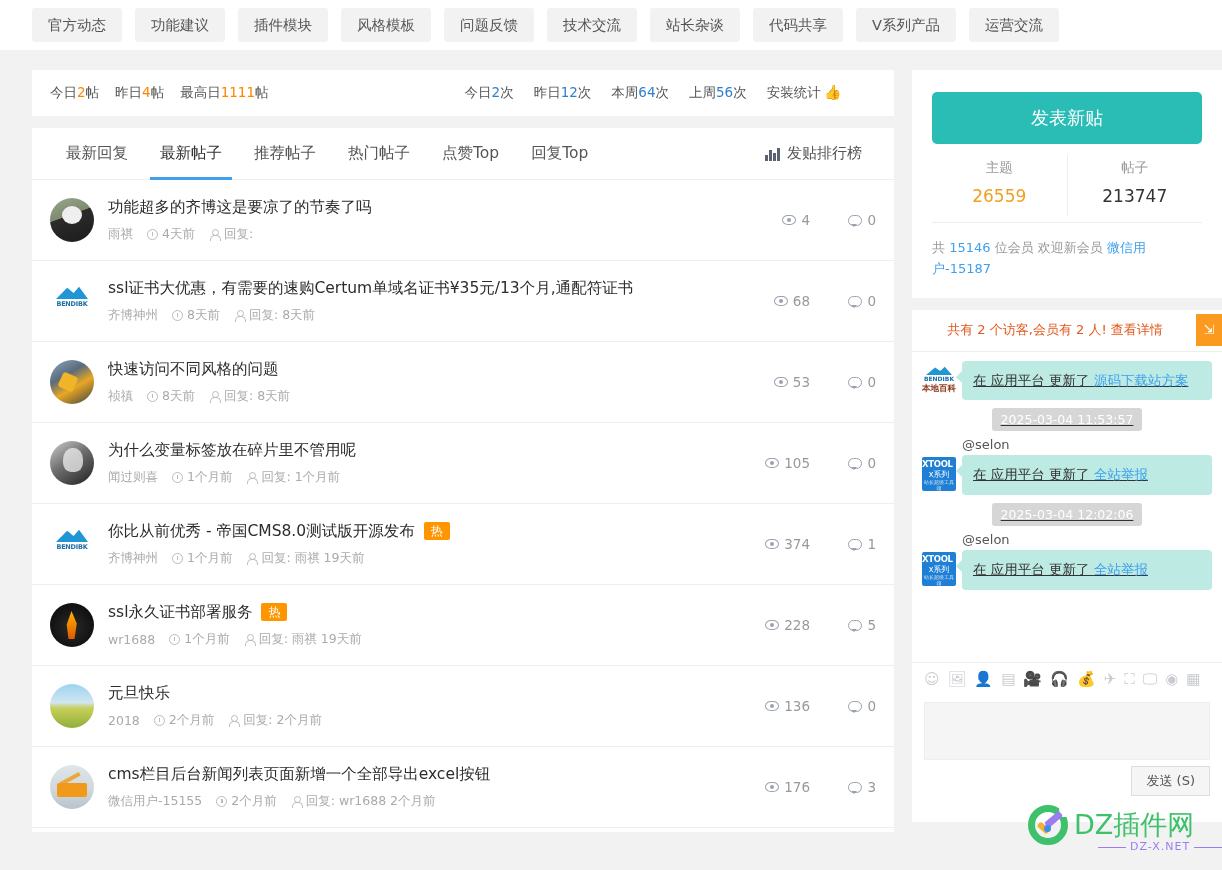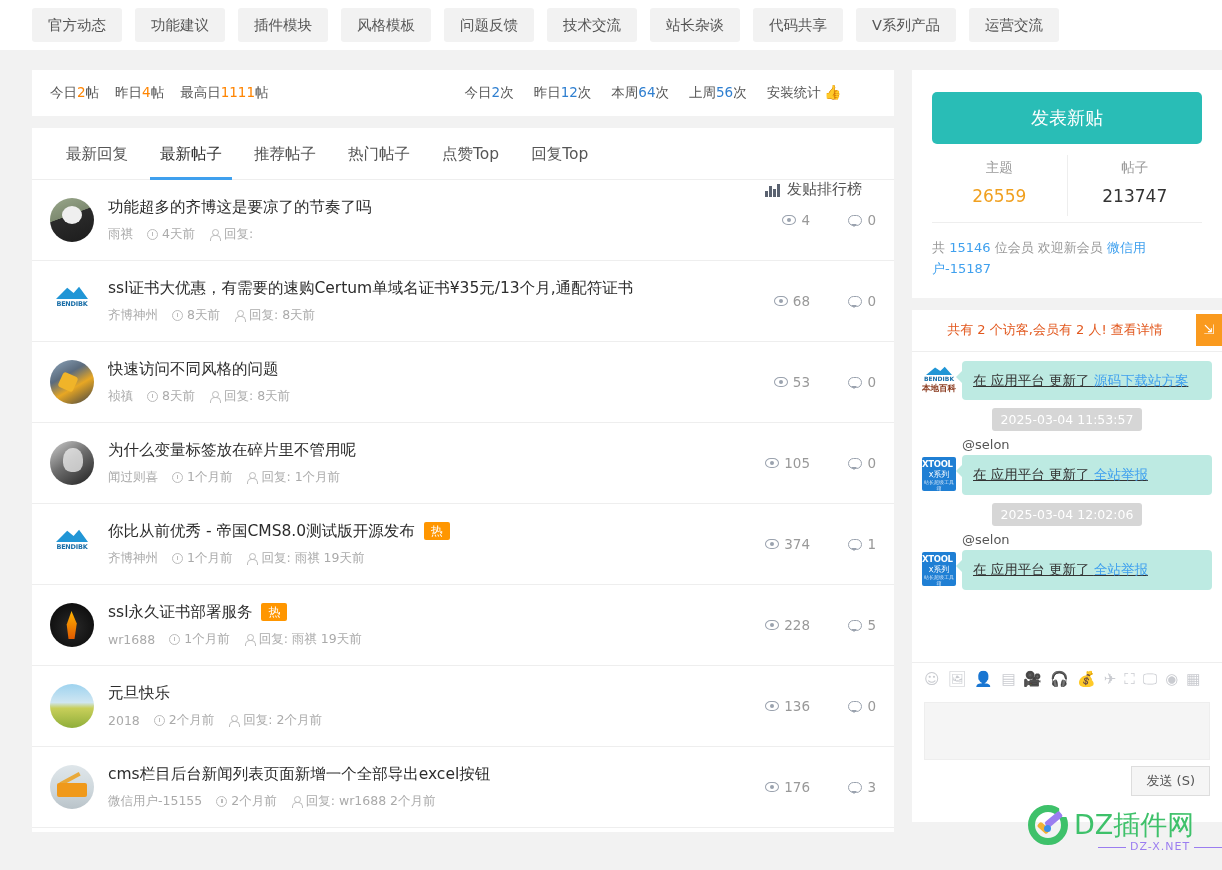--- a/index.html
+++ b/index.html
@@ -51,26 +51,25 @@
   .n-blue { color: #2f7fd0; }
   .thumb-icon { color: #5cb85c; margin-left: 4px; font-size: 14px; }
 
   
   .list-card {
     background: #fff;
     margin-top: 12px;
     padding-bottom: 4px;
   }
   .tabs {
-    display: flex; 
+    display: flex; align-items: center;
     height: 52px;
     border-bottom: 1px solid #eee;
     padding: 0 18px;
     position: relative;
-    flex-direction: column;
   }
   .tab {
     font-size: 15.5px;
     color: #555;
     padding: 0 16px;
     height: 52px;
     display: flex; align-items: center;
     cursor: pointer;
     position: relative;
     white-space: nowrap;
@@ -214,21 +213,21 @@
   .bubble {
     background: #bdeae2; border-radius: 4px; padding: 9px 11px;
     font-size: 13.5px; color: #333; line-height: 1.6;
     position: relative; display: block; text-decoration: underline;
   }
   .bubble::before {
     content: ""; position: absolute; left: -6px; top: 10px;
     border: 6px solid transparent; border-right-color: #bdeae2; border-left: none;
   }
   .bubble .lnk { color: #3fa0ee; }
-  .ts-row { display: flex; justify-content: center; margin: 8px 0 6px 0; }
+  .ts-row { display: flex; justify-content: center; margin: 8px 0 6px 0; text-decoration: underline; }
   .ts {
     background: #d6d6d6; color: #fff; font-size: 12.5px;
     padding: 4px 9px; border-radius: 3px;
   }
   .chat-tools {
     border-top: 1px solid #eee;
     height: 34px; display: flex; align-items: center; gap: 8px;
     padding: 0 12px; color: #c9cbd0; font-size: 15px;
   }
   .tool-ico { cursor: pointer; line-height: 1; }

